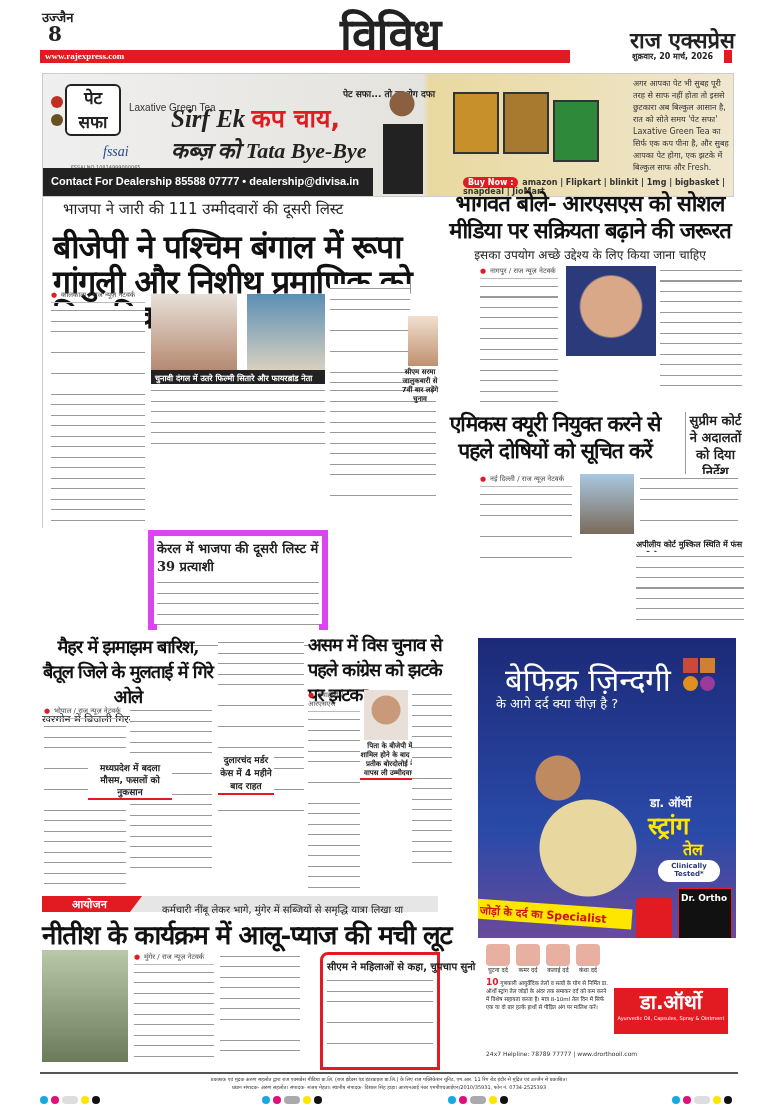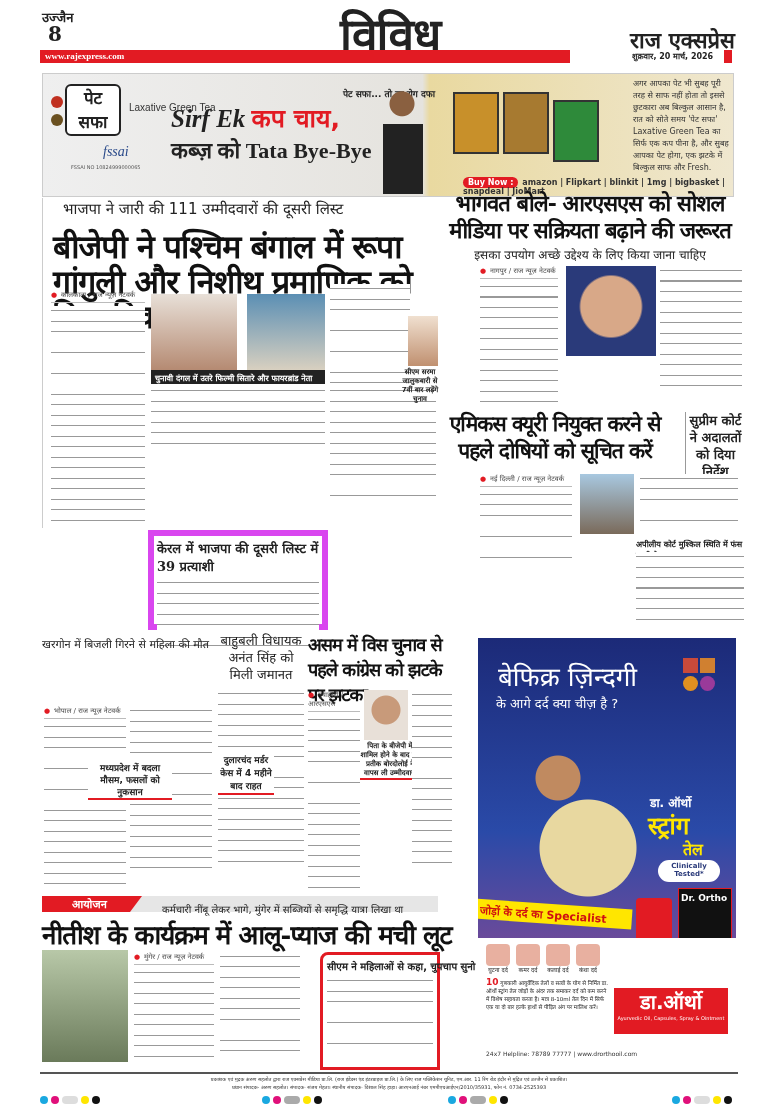--- a/index.html
+++ b/index.html
@@ -13,21 +13,21 @@
 .hd-paper{left:630px;top:24px;font-size:22px;font-weight:900;font-family:"DejaVu Serif",serif}
 .hd-date{left:632px;top:50px;font-size:8px;font-weight:bold}
 .hd-sq{left:724px;top:50px;width:8px;height:13px;background:#e21b23}
 .ad1{left:42px;top:73px;width:692px;height:124px;background:linear-gradient(90deg,#efefef,#e5e3de 55%,#e9d9a0 56%,#efe7cf);border:1px solid #ccc;overflow:hidden}
 .ad1 .logo{position:absolute;left:22px;top:10px;width:56px;height:52px;border:2px solid #222;border-radius:6px;background:#fff;font-size:17px;font-weight:900;text-align:center;line-height:24px}
 .ad1 .lax{position:absolute;left:86px;top:28px;font-size:10px;color:#333;font-family:"Liberation Sans",sans-serif}
 .ad1 .fssai{position:absolute;left:60px;top:70px;font-size:14px;font-style:italic;color:#2a4a8a;font-family:"Liberation Serif",serif}
 .ad1 .fno{position:absolute;left:28px;top:90px;font-size:5px;color:#555}
 .ad1 .slogan1{position:absolute;left:128px;top:26px;font-size:25px;font-style:italic;font-weight:bold;font-family:"Liberation Serif",serif}
 .ad1 .slogan1 .hi{color:#e21b23;font-style:normal;font-family:"DejaVu Sans",sans-serif}
-.ad1 .slogan2{position:absolute;left:128px;top:60px;font-size:22px;font-weight:bold;font-family:"Liberation Serif",serif}
+.ad1 .slogan2{position:absolute;left:128px;top:60px;font-size:22px;font-style:italic;font-weight:bold;font-family:"Liberation Serif",serif}
 .ad1 .pet{position:absolute;left:300px;top:14px;font-size:9px;font-weight:bold;line-height:12px}
 .ad1 .contact{position:absolute;left:0;top:94px;width:330px;height:28px;background:#222;color:#fff;font-size:11px;font-weight:bold;padding:7px 8px;font-family:"Liberation Sans",sans-serif}
 .ad1 .man{position:absolute;left:330px;top:10px;width:58px;height:110px;background:radial-gradient(circle at 50% 18%,#8a6040 0 12px,transparent 13px),linear-gradient(#222,#222) 10px 40px/40px 70px no-repeat}
 .ad1 .box{position:absolute;top:18px;width:46px;height:62px;border:2px solid #333}
 .ad1 .rtext{position:absolute;left:590px;top:4px;width:98px;font-size:8px;line-height:12px;color:#333}
 .ad1 .buy{position:absolute;left:420px;top:104px;font-size:8px;font-weight:bold;color:#333}
 .ad1 .buy span.btn{background:#e21b23;color:#fff;padding:1px 5px;border-radius:6px;margin-right:4px}
 .ad1 .badge{position:absolute;top:5px;width:12px;height:12px;border-radius:50%;background:#9a6a2a}
 .kicker{font-size:15px;color:#222}
 .h-big{font-weight:900;font-family:"DejaVu Serif",serif;color:#111;letter-spacing:-1px}
@@ -56,20 +56,21 @@
 <div class="abs ad1">
   <span class="badge" style="left:8px;top:22px;background:#c03020"></span>
   <span class="badge" style="left:8px;top:40px;background:#6a5020"></span>
   <div class="logo">पेट सफा</div>
   <div class="lax">Laxative Green Tea</div>
   <div class="fssai">fssai</div>
   <div class="fno">FSSAI NO 10824999000065</div>
   <div class="slogan1"><span>Sirf Ek</span> <span class="hi">कप चाय,</span></div>
   <div class="slogan2">कब्ज़ को Tata Bye-Bye</div>
   <div class="pet">पेट सफा... तो हर रोग दफा</div>
+  <div class="contact">Contact For Dealership 85588 07777 • dealership@divisa.in</div>
   <div class="man"></div>
   <div class="box" style="left:410px;background:#c8902a"></div>
   <div class="box" style="left:460px;background:#a77a30"></div>
   <div class="box" style="left:510px;top:26px;background:#2e8a3a"></div>
   <div class="rtext">अगर आपका पेट भी सुबह पूरी तरह से साफ नहीं होता तो इससे छुटकारा अब बिल्कुल आसान है, रात को सोते समय 'पेट सफा' Laxative Green Tea का सिर्फ एक कप पीना है, और सुबह आपका पेट होगा, एक झटके में बिल्कुल साफ और Fresh.</div>
   <div class="buy"><span class="btn">Buy Now :</span><span>amazon | Flipkart | blinkit | 1mg | bigbasket | snapdeal | JioMart</span></div>
 </div>
 
 <div class="abs" style="left:42px;top:198px;width:394px;height:330px;border-left:1px solid #ccc">
   <div class="kicker" style="position:absolute;left:20px;top:0;font-size:15px">भाजपा ने जारी की 111 उम्मीदवारों की दूसरी लिस्ट</div>
@@ -114,33 +115,33 @@
     <div class="byline">नई दिल्ली / राज न्यूज़ नेटवर्क</div>
     <div class="lines" style="height:80px"></div>
   </div>
   <div class="photo abs" style="left:140px;top:64px;width:54px;height:60px;background:linear-gradient(#a8c8e0,#7a6a5a)"></div>
   <div class="abs lines" style="left:200px;top:64px;width:98px;height:60px"></div>
   <div style="position:absolute;left:196px;top:128px;width:108px;font-size:8px;font-weight:bold">अपीलीय कोर्ट मुश्किल स्थिति में फंस जाती है</div>
   <div class="abs lines" style="left:196px;top:142px;width:108px;height:70px"></div>
 </div>
 
 <div class="abs" style="left:42px;top:634px;width:172px;height:250px">
+  <div class="h-big" style="font-size:18px;line-height:25px;text-align:center">मैहर में झमाझम बारिश, बैतूल जिले के मुलताई में गिरे ओले</div>
   <div style="font-size:11px;margin-top:2px;white-space:nowrap">खरगोन में बिजली गिरने से महिला की मौत</div>
   <div style="position:absolute;left:2px;top:72px;width:82px">
     <div class="byline">भोपाल / राज न्यूज़ नेटवर्क</div>
     <div class="lines" style="height:170px"></div>
   </div>
   <div style="position:absolute;left:88px;top:72px;width:82px" class="lines">
       <div style="height:170px"></div>
     </div>
   <div style="position:absolute;left:46px;top:128px;width:84px;background:#fff;font-size:9px;font-weight:bold;text-align:center;line-height:12px;border-bottom:2px solid #e21b23">मध्यप्रदेश में बदला मौसम, फसलों को नुकसान</div>
 </div>
 
 <div class="abs" style="left:218px;top:632px;width:86px;height:252px">
-  <div style="font-size:13px;text-align:center;line-height:17px">बाहुबली विधायक अनंत सिंह को मिली जमानत</div>
   <div class="lines" style="height:180px;margin-top:6px"></div>
   <div style="position:absolute;left:0;top:122px;width:56px;background:#fff;font-size:9px;font-weight:bold;text-align:center;line-height:13px;border-bottom:2px solid #e21b23">दुलारचंद मर्डर केस में 4 महीने बाद राहत</div>
 </div>
 
 <div class="abs" style="left:308px;top:632px;width:130px;height:252px">
   <div class="h-big" style="position:absolute;width:150px;font-size:18px;line-height:25px">असम में विस चुनाव से पहले कांग्रेस को झटके पर झटका</div>
   <div style="position:absolute;left:0;top:58px;width:52px">
     <div class="byline">गुवाहाटी / आरएसएस</div>
     <div class="lines" style="height:180px"></div>
   </div>
@@ -160,21 +161,21 @@
     <div class="lines" style="height:90px"></div>
   </div>
   <div class="abs lines" style="left:178px;top:56px;width:80px;height:108px"></div>
 </div>
 <div class="abs" style="left:320px;top:952px;width:120px;height:118px;border:3px solid #e21b23;border-radius:8px 0 0 0;padding:4px;background:#fff">
   <div style="font-size:10px;font-weight:bold;white-space:nowrap">सीएम ने महिलाओं से कहा, चुपचाप सुनो</div>
   <div class="lines" style="height:86px;margin-top:3px"></div>
 </div>
 
 <div class="abs" style="left:478px;top:638px;width:258px;height:430px;background:linear-gradient(#1c2a78,#2a4aa8 45%,#6a4a9a 70%,#d8603a 80%);overflow:hidden">
-  <div style="position:absolute;left:20px;top:20px;color:#fff;font-size:26px">बेफिक्र ज़िन्दगी</div>
+  <div style="position:absolute;left:27px;top:20px;color:#fff;font-size:31px">बेफिक्र ज़िन्दगी</div>
   <div style="position:absolute;left:18px;top:56px;color:#fff;font-size:13px">के आगे दर्द क्या चीज़ है ?</div>
   <div style="position:absolute;left:205px;top:20px;width:34px;height:34px;display:flex;flex-wrap:wrap;gap:2px">
     <span style="width:15px;height:15px;background:#c94a3a"></span>
     <span style="width:15px;height:15px;background:#d08030"></span>
     <span style="width:15px;height:15px;background:#e09020;border-radius:50%"></span>
     <span style="width:15px;height:15px;background:#9a3a9a;border-radius:50%"></span>
   </div>
   <div style="position:absolute;left:20px;top:100px;width:150px;height:200px;background:radial-gradient(circle at 40% 20%,#c08a60 0 22px,transparent 23px),radial-gradient(circle at 60% 55%,#e8d8a0 0 48px,transparent 49px)"></div>
   <div style="position:absolute;left:172px;top:156px;color:#fff;font-size:12px;font-weight:bold">डा. ऑर्थो</div>
   <div style="position:absolute;left:170px;top:170px;color:#ffe600;font-size:24px;font-weight:900">स्ट्रांग</div>

